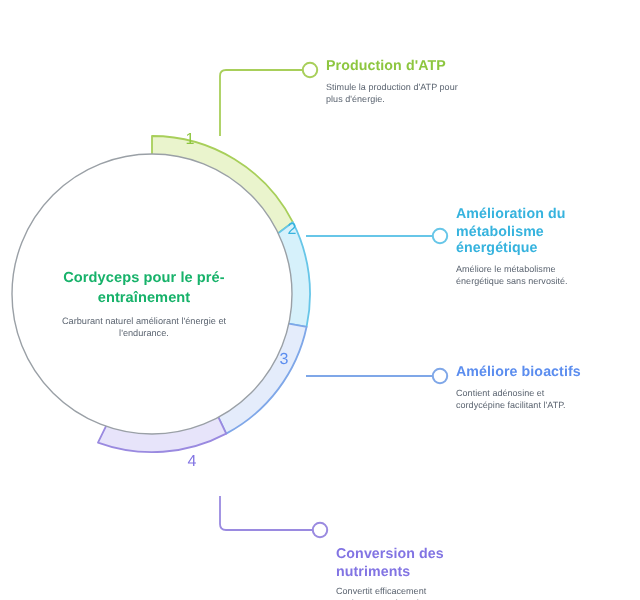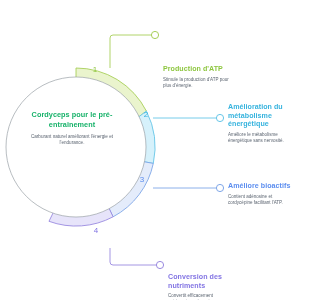--- a/index.html
+++ b/index.html
@@ -38,21 +38,21 @@
   .callout-desc {
     font-size: 4.5px;
     line-height: 6.1px;
     color: #5b6470;
     margin: 3.2px 0 0 0;
     letter-spacing: 0.02px;
   }
   .center-block {
     position: absolute;
     left: 18px;
-    top: 110px;
+    top: 134px;
     width: 108px;
     text-align: center;
   }
   .center-title {
     font-size: 7.3px;
     line-height: 9.6px;
     font-weight: 700;
     color: #17b26a;
     margin: 0;
     letter-spacing: 0.04px;
@@ -108,21 +108,21 @@
   <div class="seg-num" style="left:85px; top:65px; color:#8dc63f;">1</div>
   <div class="seg-num" style="left:136px; top:110px; color:#36b3de;">2</div>
   <div class="seg-num" style="left:132px; top:175px; color:#5b8def;">3</div>
   <div class="seg-num" style="left:86px; top:226px; color:#8274e3;">4</div>
 
   <div class="center-block">
     <p class="center-title" style="color: rgb(23, 178, 106);">Cordyceps pour le pré-entraînement</p>
     <p class="center-desc">Carburant naturel améliorant l'énergie et l'endurance.</p>
   </div>
 
-  <div class="callout" style="left:163px; top:29px; width:80px;margin-top:36px;">
+  <div class="callout" style="left:163px; top:29px; width:80px;">
     <p class="callout-title" style="color:#8dc63f;">Production d'ATP</p>
     <p class="callout-desc" style="width:72px;">Stimule la production d'ATP pour plus d'énergie.</p>
   </div>
 
   <div class="callout" style="left:228px; top:103px; width:68px;">
     <p class="callout-title" style="color:#36b3de;">Amélioration du métabolisme énergétique</p>
     <p class="callout-desc" style="width:66px;">Améliore le métabolisme énergétique sans nervosité.</p>
   </div>
 
   <div class="callout" style="left:228px; top:182px; width:70px;">

